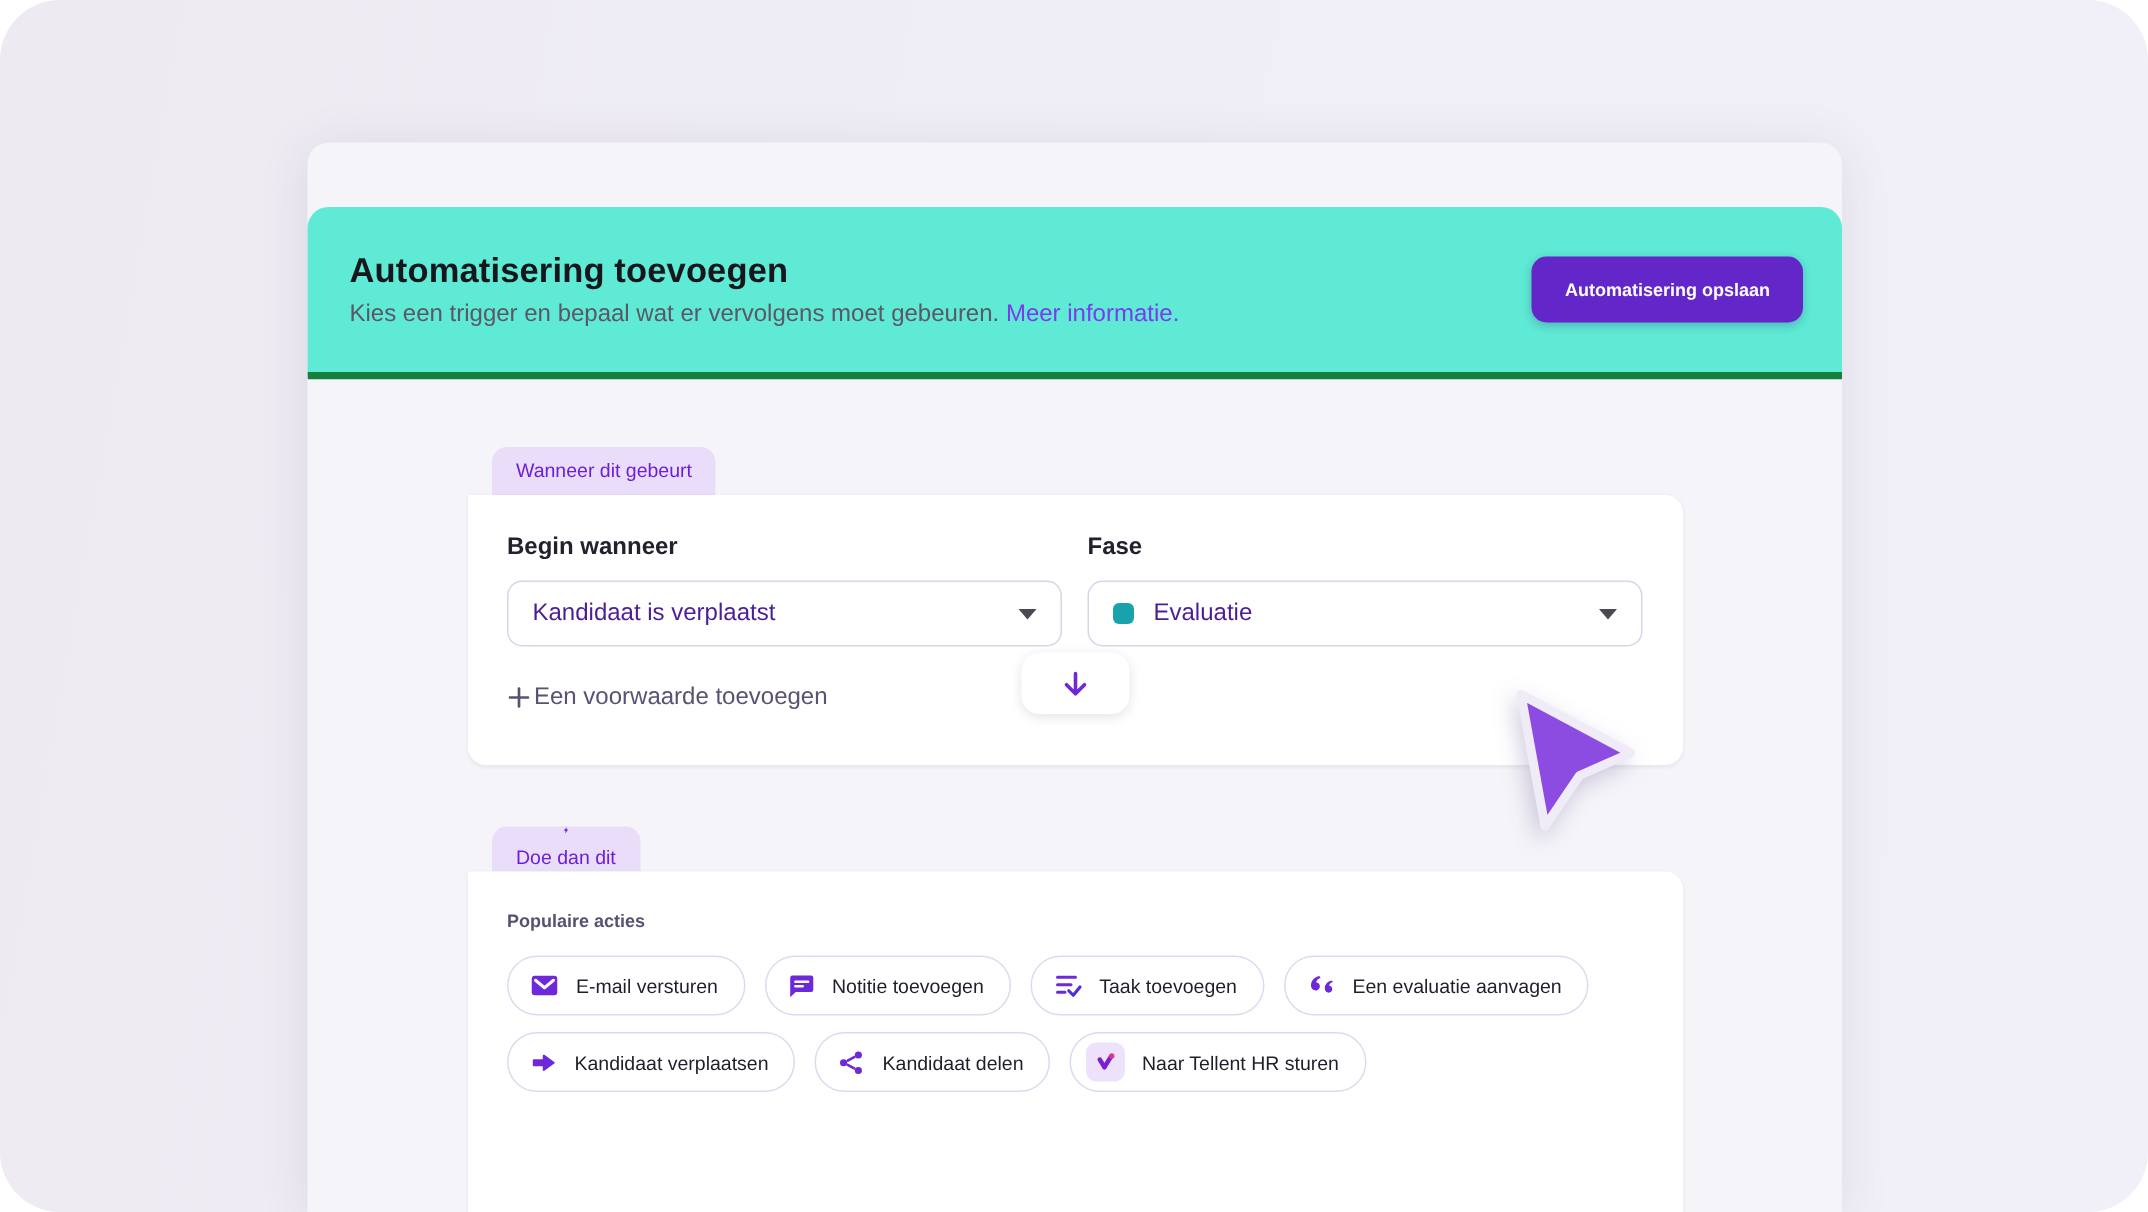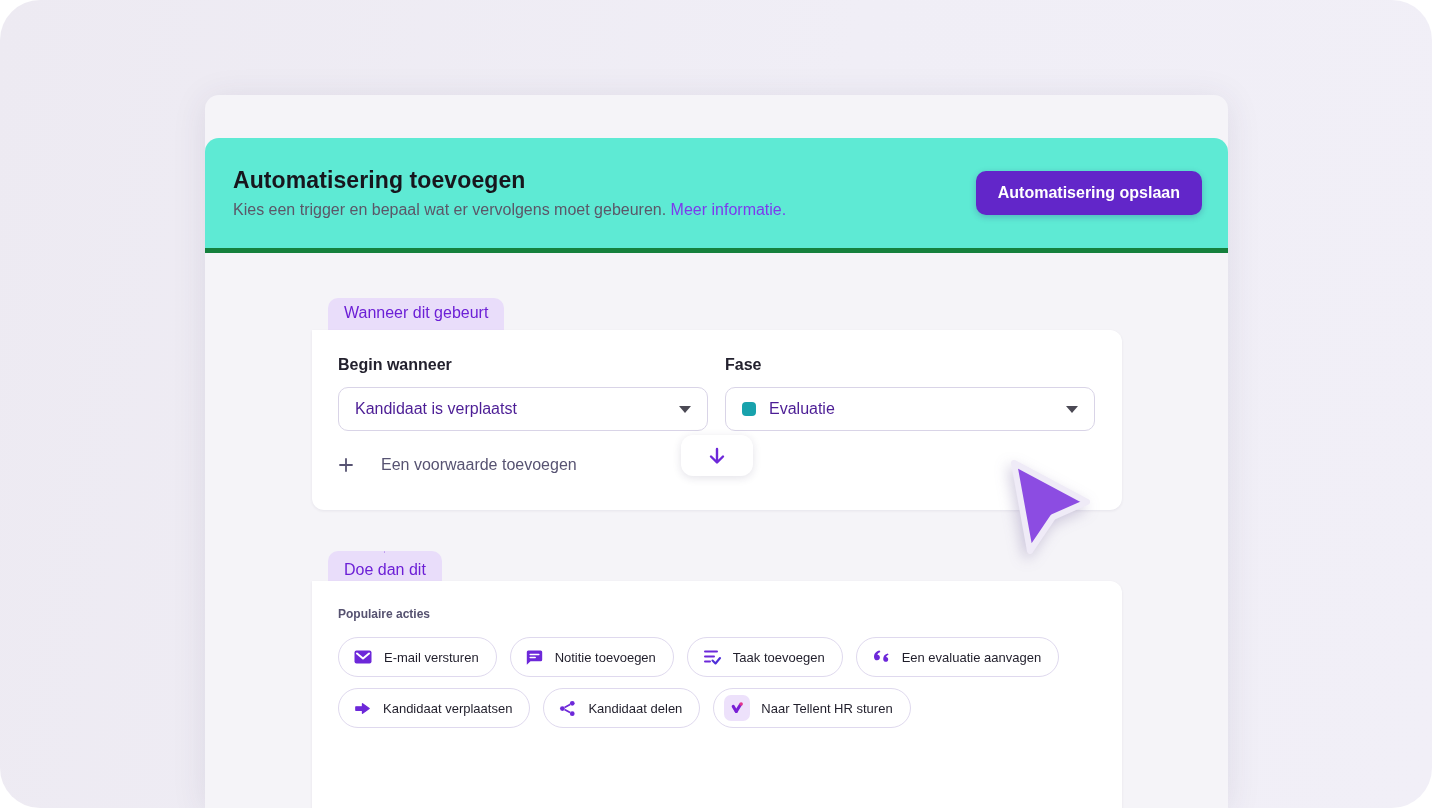--- a/index.html
+++ b/index.html
@@ -37,34 +37,34 @@
     font-size:23px; font-weight:700; color:#17161D;
     letter-spacing:0.1px; margin-bottom:7px;
   }
   .page-subtitle { font-size:16px; color:#5B5768; }
   .page-subtitle .link { color:#7C3AED; cursor:pointer; }
 
   .save-btn {
     background:#6226C9; color:#ffffff;
     border:none; border-radius:10px;
     height:44px; padding:0 22px;
-    font-size:16px; font-weight:600;
+    font-size:12px; font-weight:600;
     font-family:"Liberation Sans", sans-serif;
     cursor:pointer;
     box-shadow:0 2px 6px rgba(55,20,120,0.25);
   }
 
   .panel-body { position:absolute; left:0; top:115px; right:0; bottom:0; }
 
   .section-tag {
     position:absolute;
     height:32px;
     background:#E9DDFA;
     color:#6C1FD6;
-    font-size:16px; font-weight:500;
+    font-size:13px; font-weight:500;
     border-radius:10px 10px 0 0;
     display:inline-flex; align-items:center; gap:8px;
     padding:0 16px 2px 16px;
   }
 
   .card {
     position:absolute;
     left:107px; width:810px;
     background:#ffffff;
     border-radius:12px;
@@ -96,21 +96,21 @@
     border-right:6px solid transparent;
     border-top:7px solid #4B4954;
   }
   .stage-swatch {
     width:14px; height:14px; border-radius:4px;
     background:#18A2AC; margin-right:13px; flex:0 0 auto;
   }
 
   .add-condition {
     margin-top:25px;
-    display:inline-flex; align-items:center; gap:27px;
+    display:inline-flex; align-items:center; gap:2px;
     font-size:16px; font-weight:500; color:#575372;
     cursor:pointer;
   }
 
   .connector-line {
     position:absolute; left:511px; top:200px; height:91px; width:2px;
     background:repeating-linear-gradient(to bottom,#D7D3DE 0 5px, transparent 5px 11px);
   }
   .arrow-btn {
     position:absolute; left:476px; top:225px;

